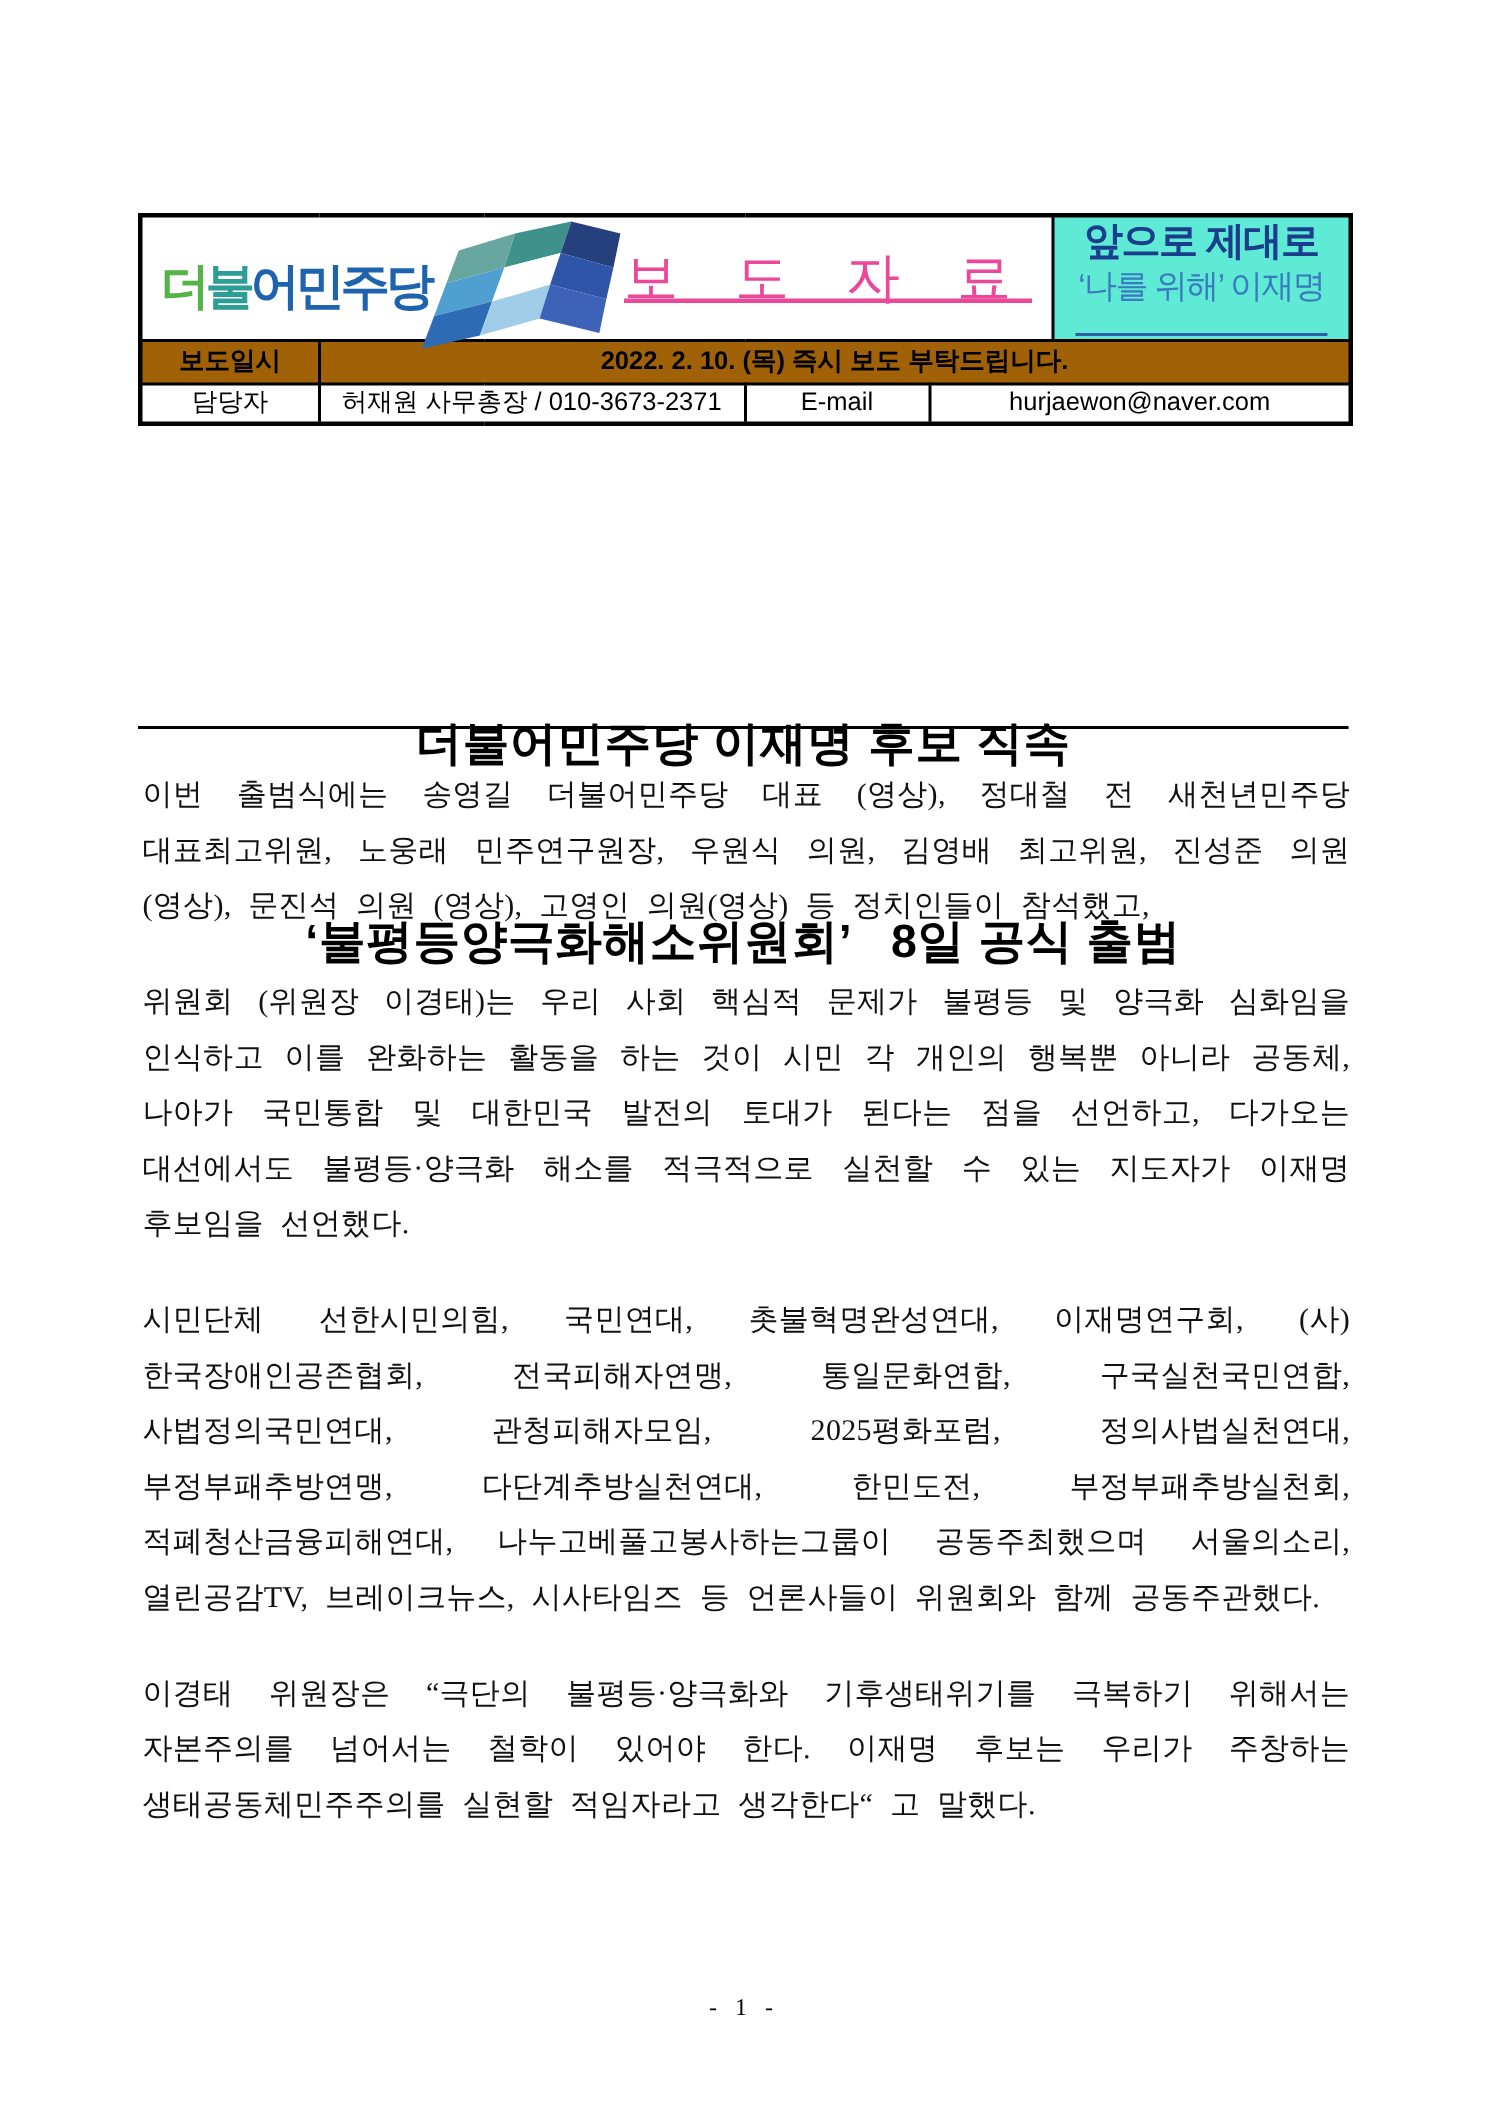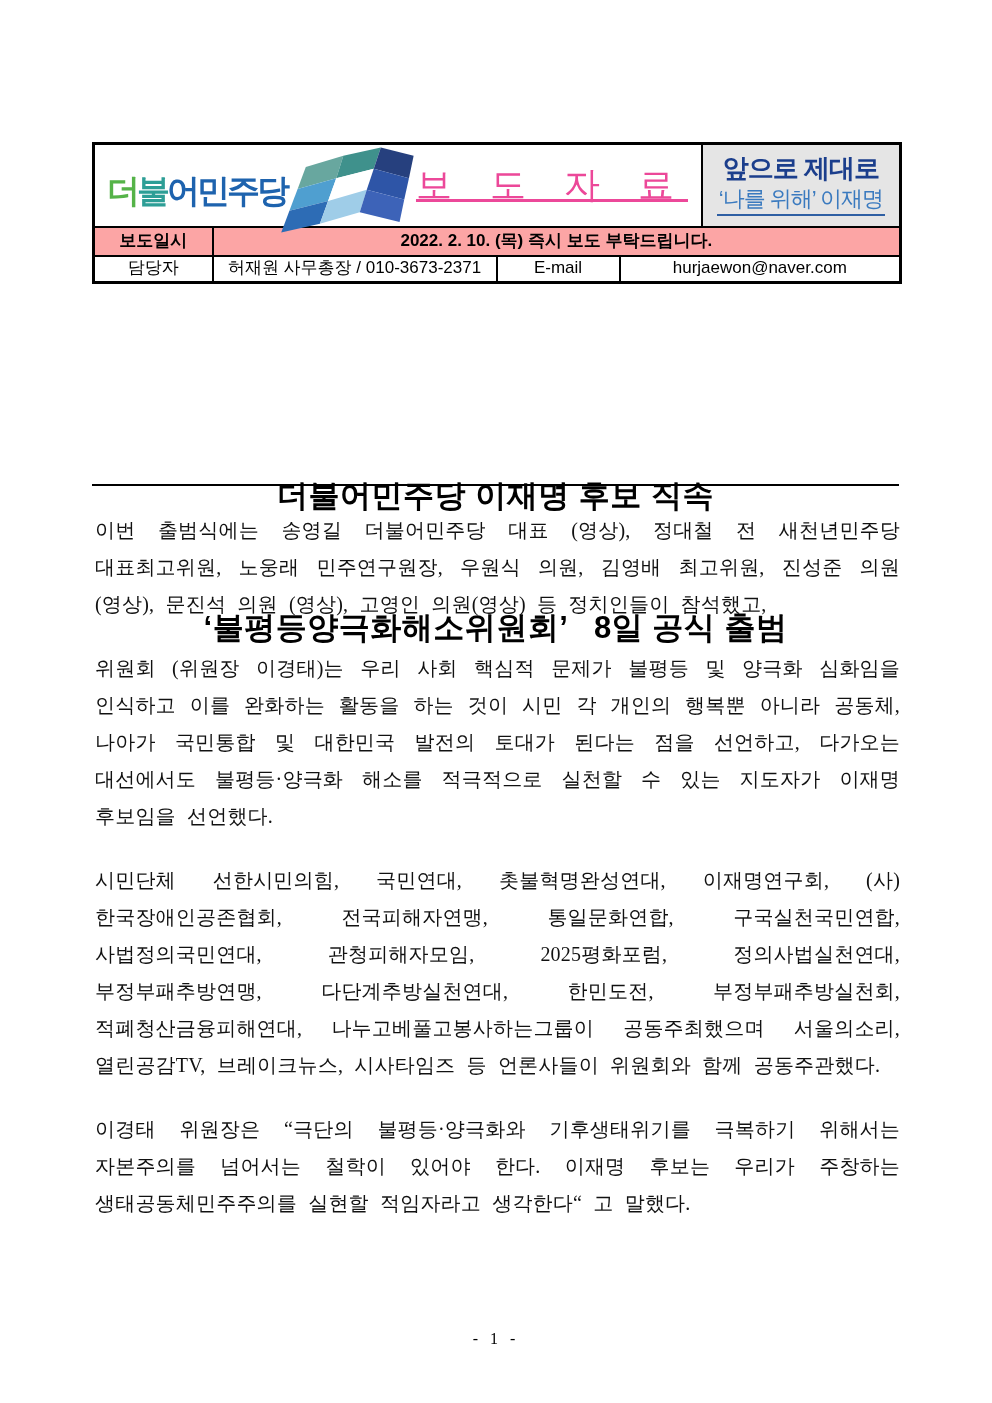--- a/index.html
+++ b/index.html
@@ -55,29 +55,29 @@
   .doc-title {
     position: absolute;
     left: 300px; top: 0; width: 300px; height: 100%;
     display: flex; align-items: center; justify-content: center;
     font-size: 36px; font-weight: 500;
     letter-spacing: 14px; text-indent: 14px;
     color: #ec4899;
     white-space: nowrap;
     text-decoration: underline;
   }
-  .cell-slogan { background: #e5e5e5; margin-left: 20px; }
+  .cell-slogan { background: #5eead4; margin-left: 20px; }
   .slogan-l1 { font-weight: 800; font-size: 26px; letter-spacing: -1px; color: #1b3e8c; line-height: 1.15; white-space: nowrap; }
   .slogan-l2 {
     display: inline-block;
     font-size: 22px; letter-spacing: -1px; color: #3a7abf;
-    border-bottom: 2px solid #2e5fa3; padding: 1px 2px 2px;
+    border-bottom: 2px solid #2e5fa3; padding: 1px 2px 18px;
     line-height: 1.25; white-space: nowrap;
   }
-  .cyan { background: #fca5a5; }
+  .cyan { background: #a16207; }
   .bold { font-weight: 700; }
   .org-val div { line-height: 1.45; }
   .attach { text-align: left !important; padding-left: 10px !important; font-size: 16.5px !important; letter-spacing: -0.3px; white-space: nowrap; }
 
   
   .headline {
     position: absolute;
     left: 92px; width: 807px; top: 386px;
     text-align: center;
     font-weight: 800;

